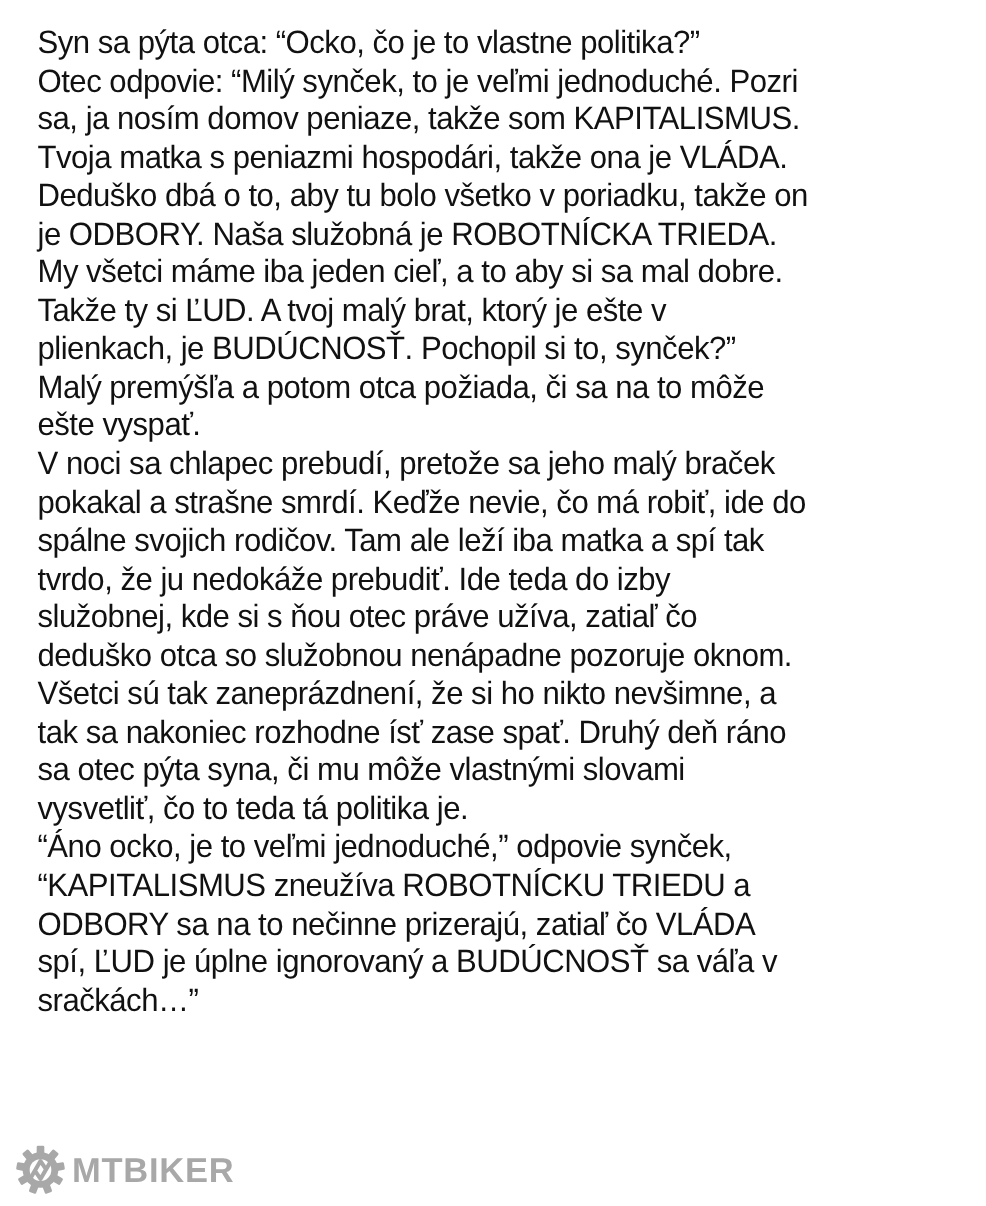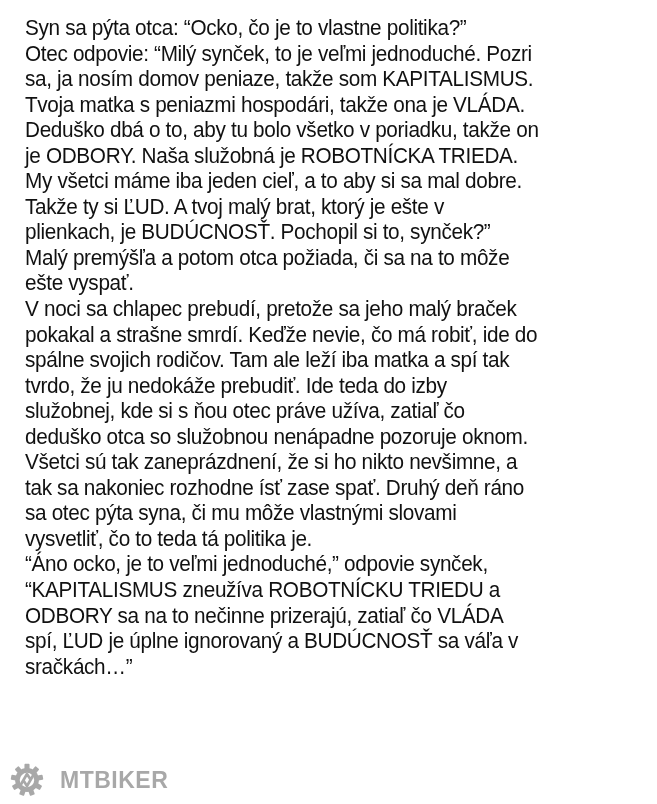--- a/index.html
+++ b/index.html
@@ -29,21 +29,21 @@
     .line {
       display: block;
       white-space: nowrap;
     }
     .watermark {
       position: absolute;
       left: 10px;
       top: 763px;
       display: flex;
       align-items: center;
-      gap: 16px;
+      gap: 4px;
       opacity: 0.85;
     }
     .watermark .gear {
       width: 34px;
       height: 34px;
     }
     .watermark .brand {
       font-family: "Liberation Sans", sans-serif;
       font-weight: bold;
       font-size: 23px;

